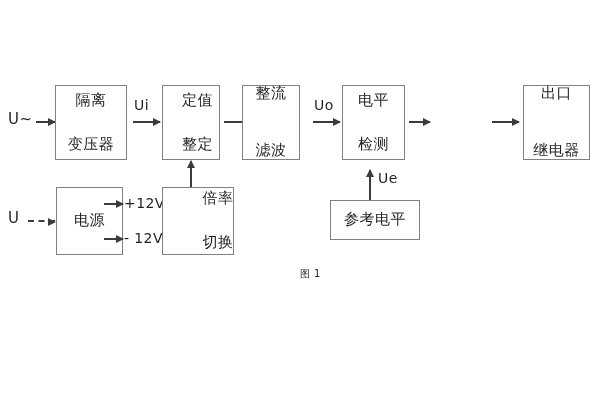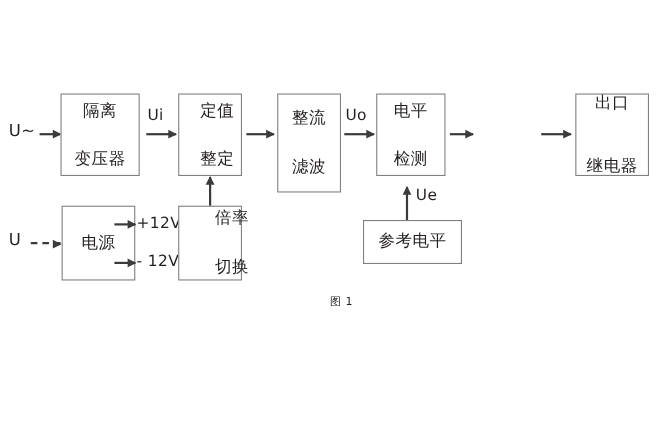--- a/index.html
+++ b/index.html
@@ -118,21 +118,21 @@
   <div class="lbl signal" style="left:134px; top:97px;">Ui</div>
   <div class="harrow" style="left:133px; top:121px; width:27px;"></div>
 
   <div class="block" style="left:162px; top:85px; width:58px; height:75px;padding-left:13px;">
     <span class="line">定值</span>
     <span class="line">整定</span>
   </div>
 
   <div class="harrow" style="left:224px; top:121px; width:25px;"></div>
 
-  <div class="block" style="left:252px; top:85px; width:58px; height:90px;">
+  <div class="block" style="left:242px; top:85px; width:58px; height:75px;justify-content:space-between;">
     <span class="line">整流</span>
     <span class="line">滤波</span>
   </div>
 
   <div class="lbl signal" style="left:314px; top:97px;">Uo</div>
   <div class="harrow" style="left:313px; top:121px; width:27px;"></div>
 
   <div class="block" style="left:342px; top:85px; width:63px; height:75px;">
     <span class="line">电平</span>
     <span class="line">检测</span>
@@ -154,21 +154,21 @@
   <div class="block single" style="left:56px; top:187px; width:67px; height:68px;">
     <span class="line">电源</span>
   </div>
 
   <div class="harrow" style="left:104px; top:203px; width:19px;"></div>
   <div class="lbl signal" style="left:124px; top:195px;">+12V</div>
 
   <div class="harrow" style="left:104px; top:238px; width:19px;"></div>
   <div class="lbl signal" style="left:124px; top:230px;">- 12V</div>
 
-  <div class="block" style="left:162px; top:187px; width:58px; height:68px;padding-left:40px;">
+  <div class="block" style="left:162px; top:187px; width:72px; height:68px;padding-left:40px;">
     <span class="line">倍率</span>
     <span class="line">切换</span>
   </div>
 
   <div class="varrow" style="left:190px; top:161px; height:26px;"></div>
 
   <div class="block single" style="left:330px; top:200px; width:90px; height:40px;">
     <span class="line">参考电平</span>
   </div>
 

